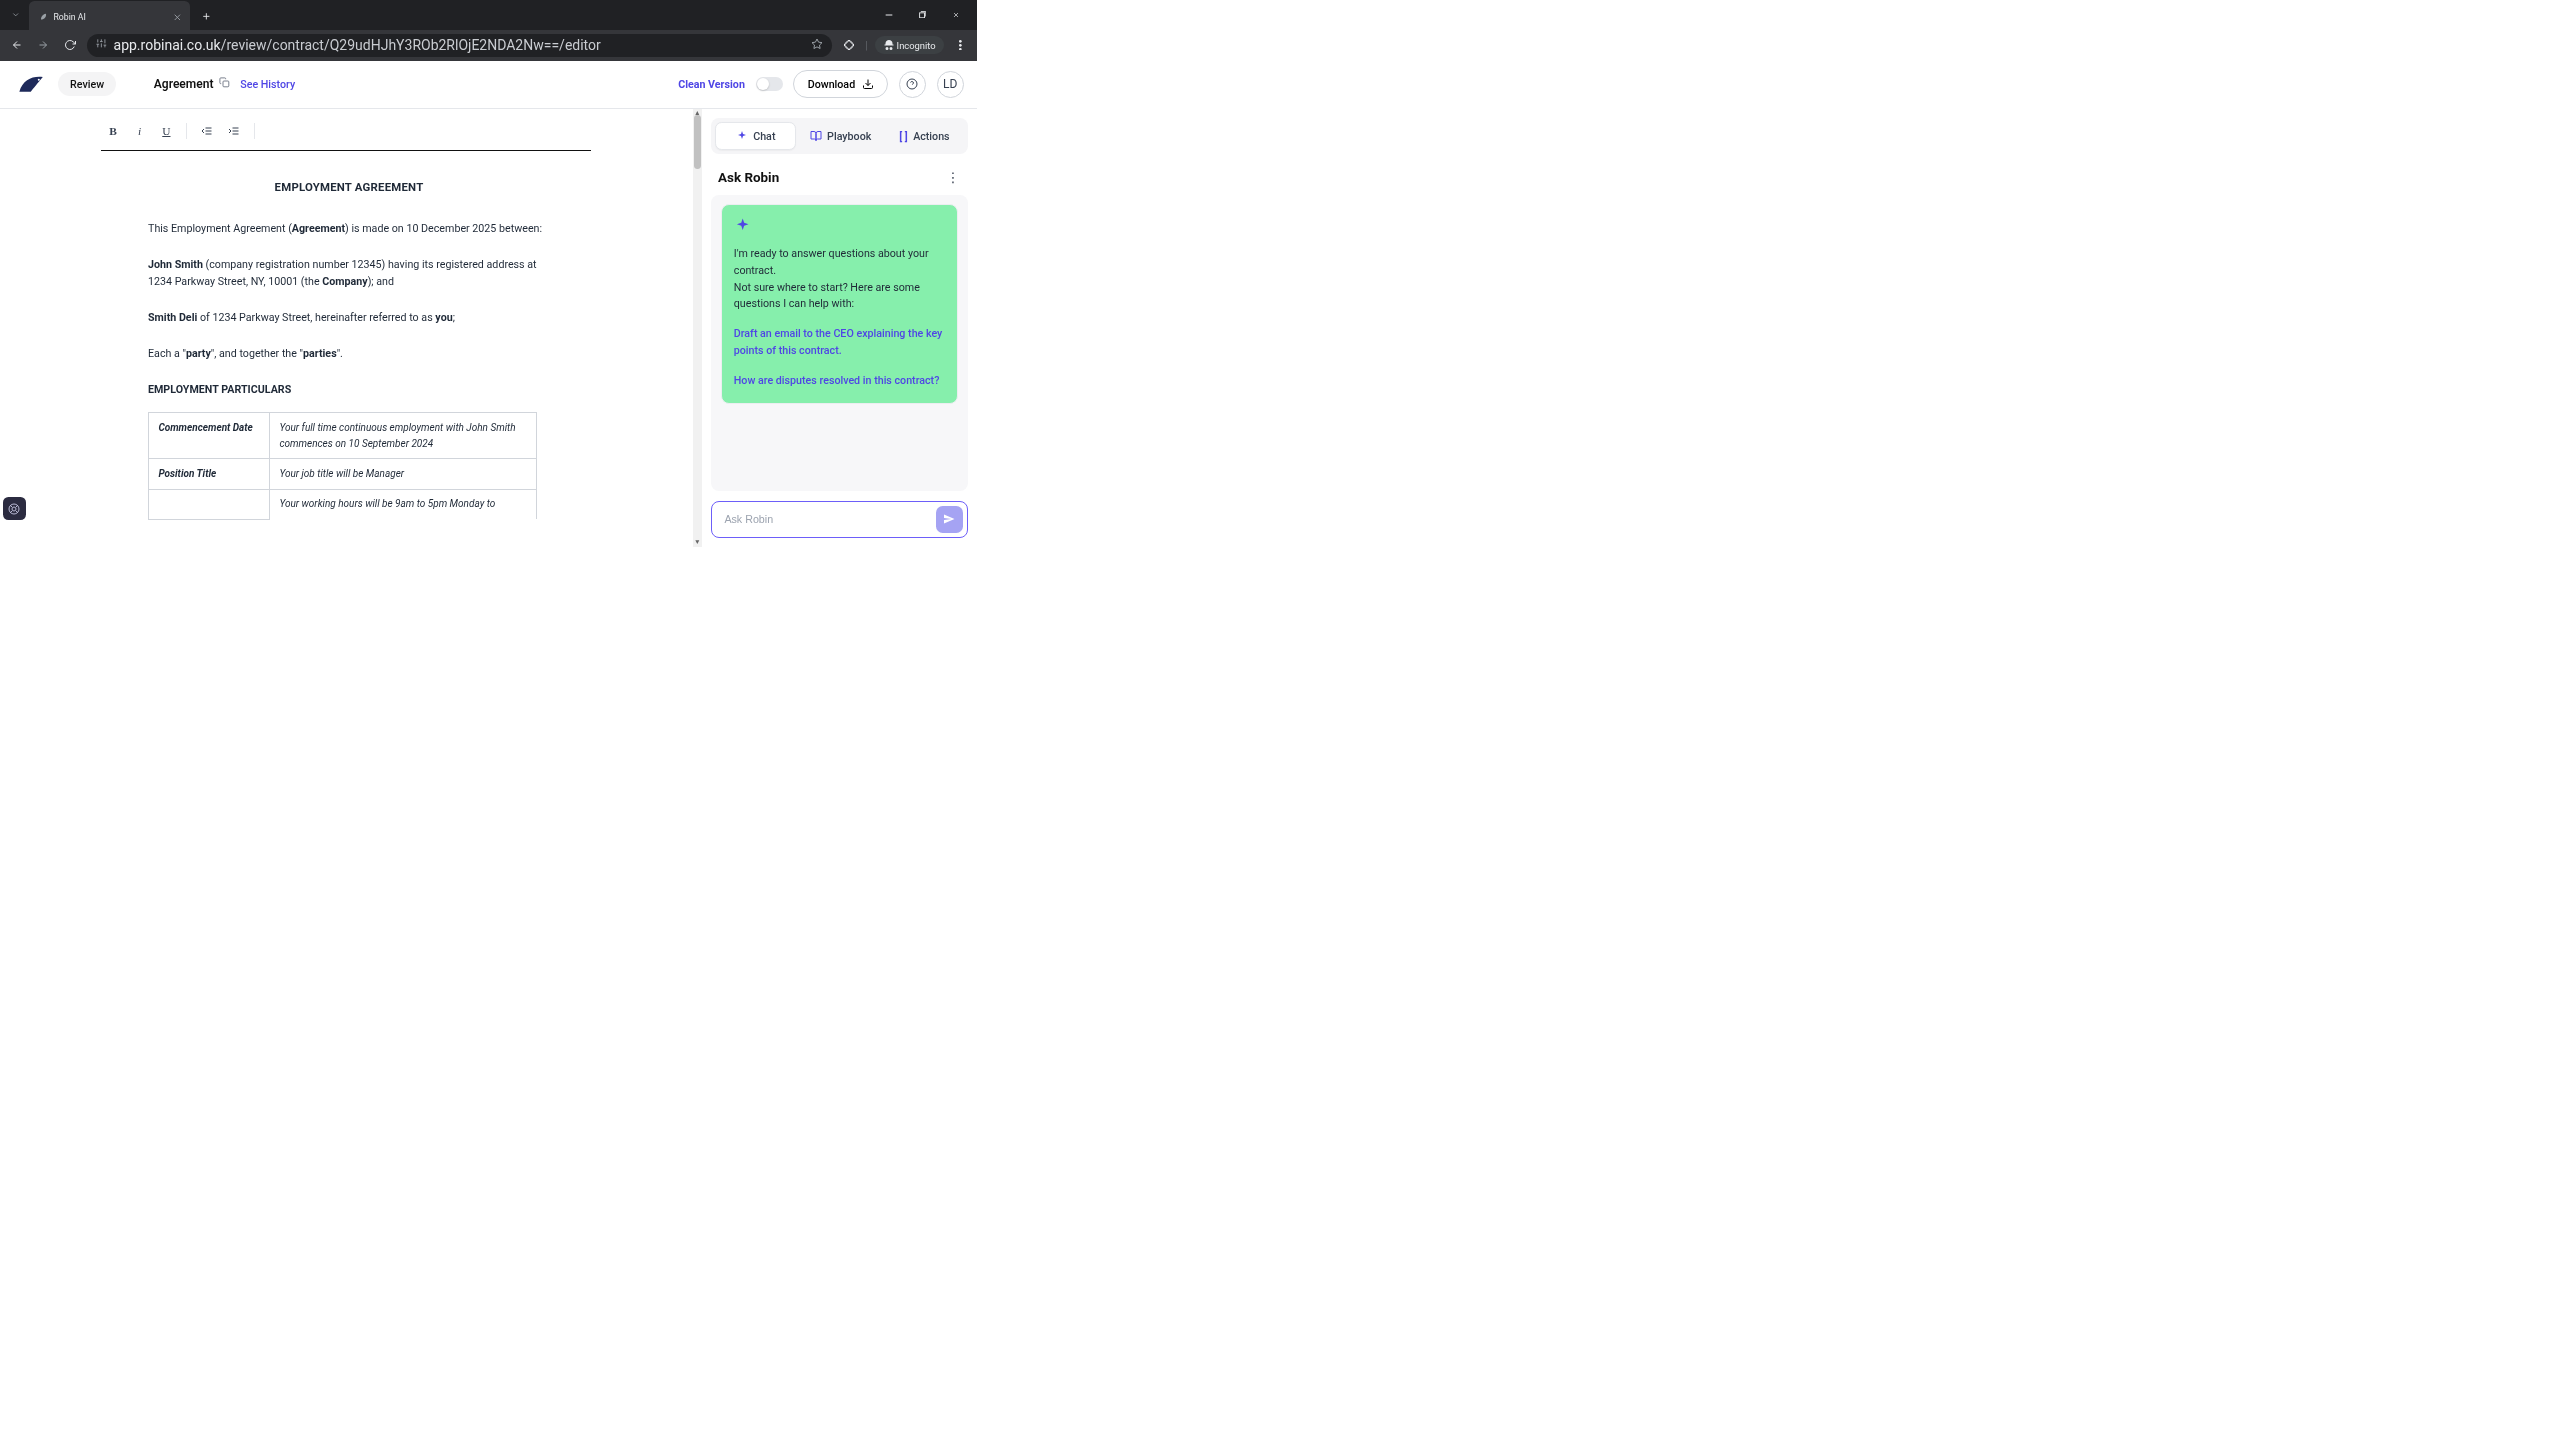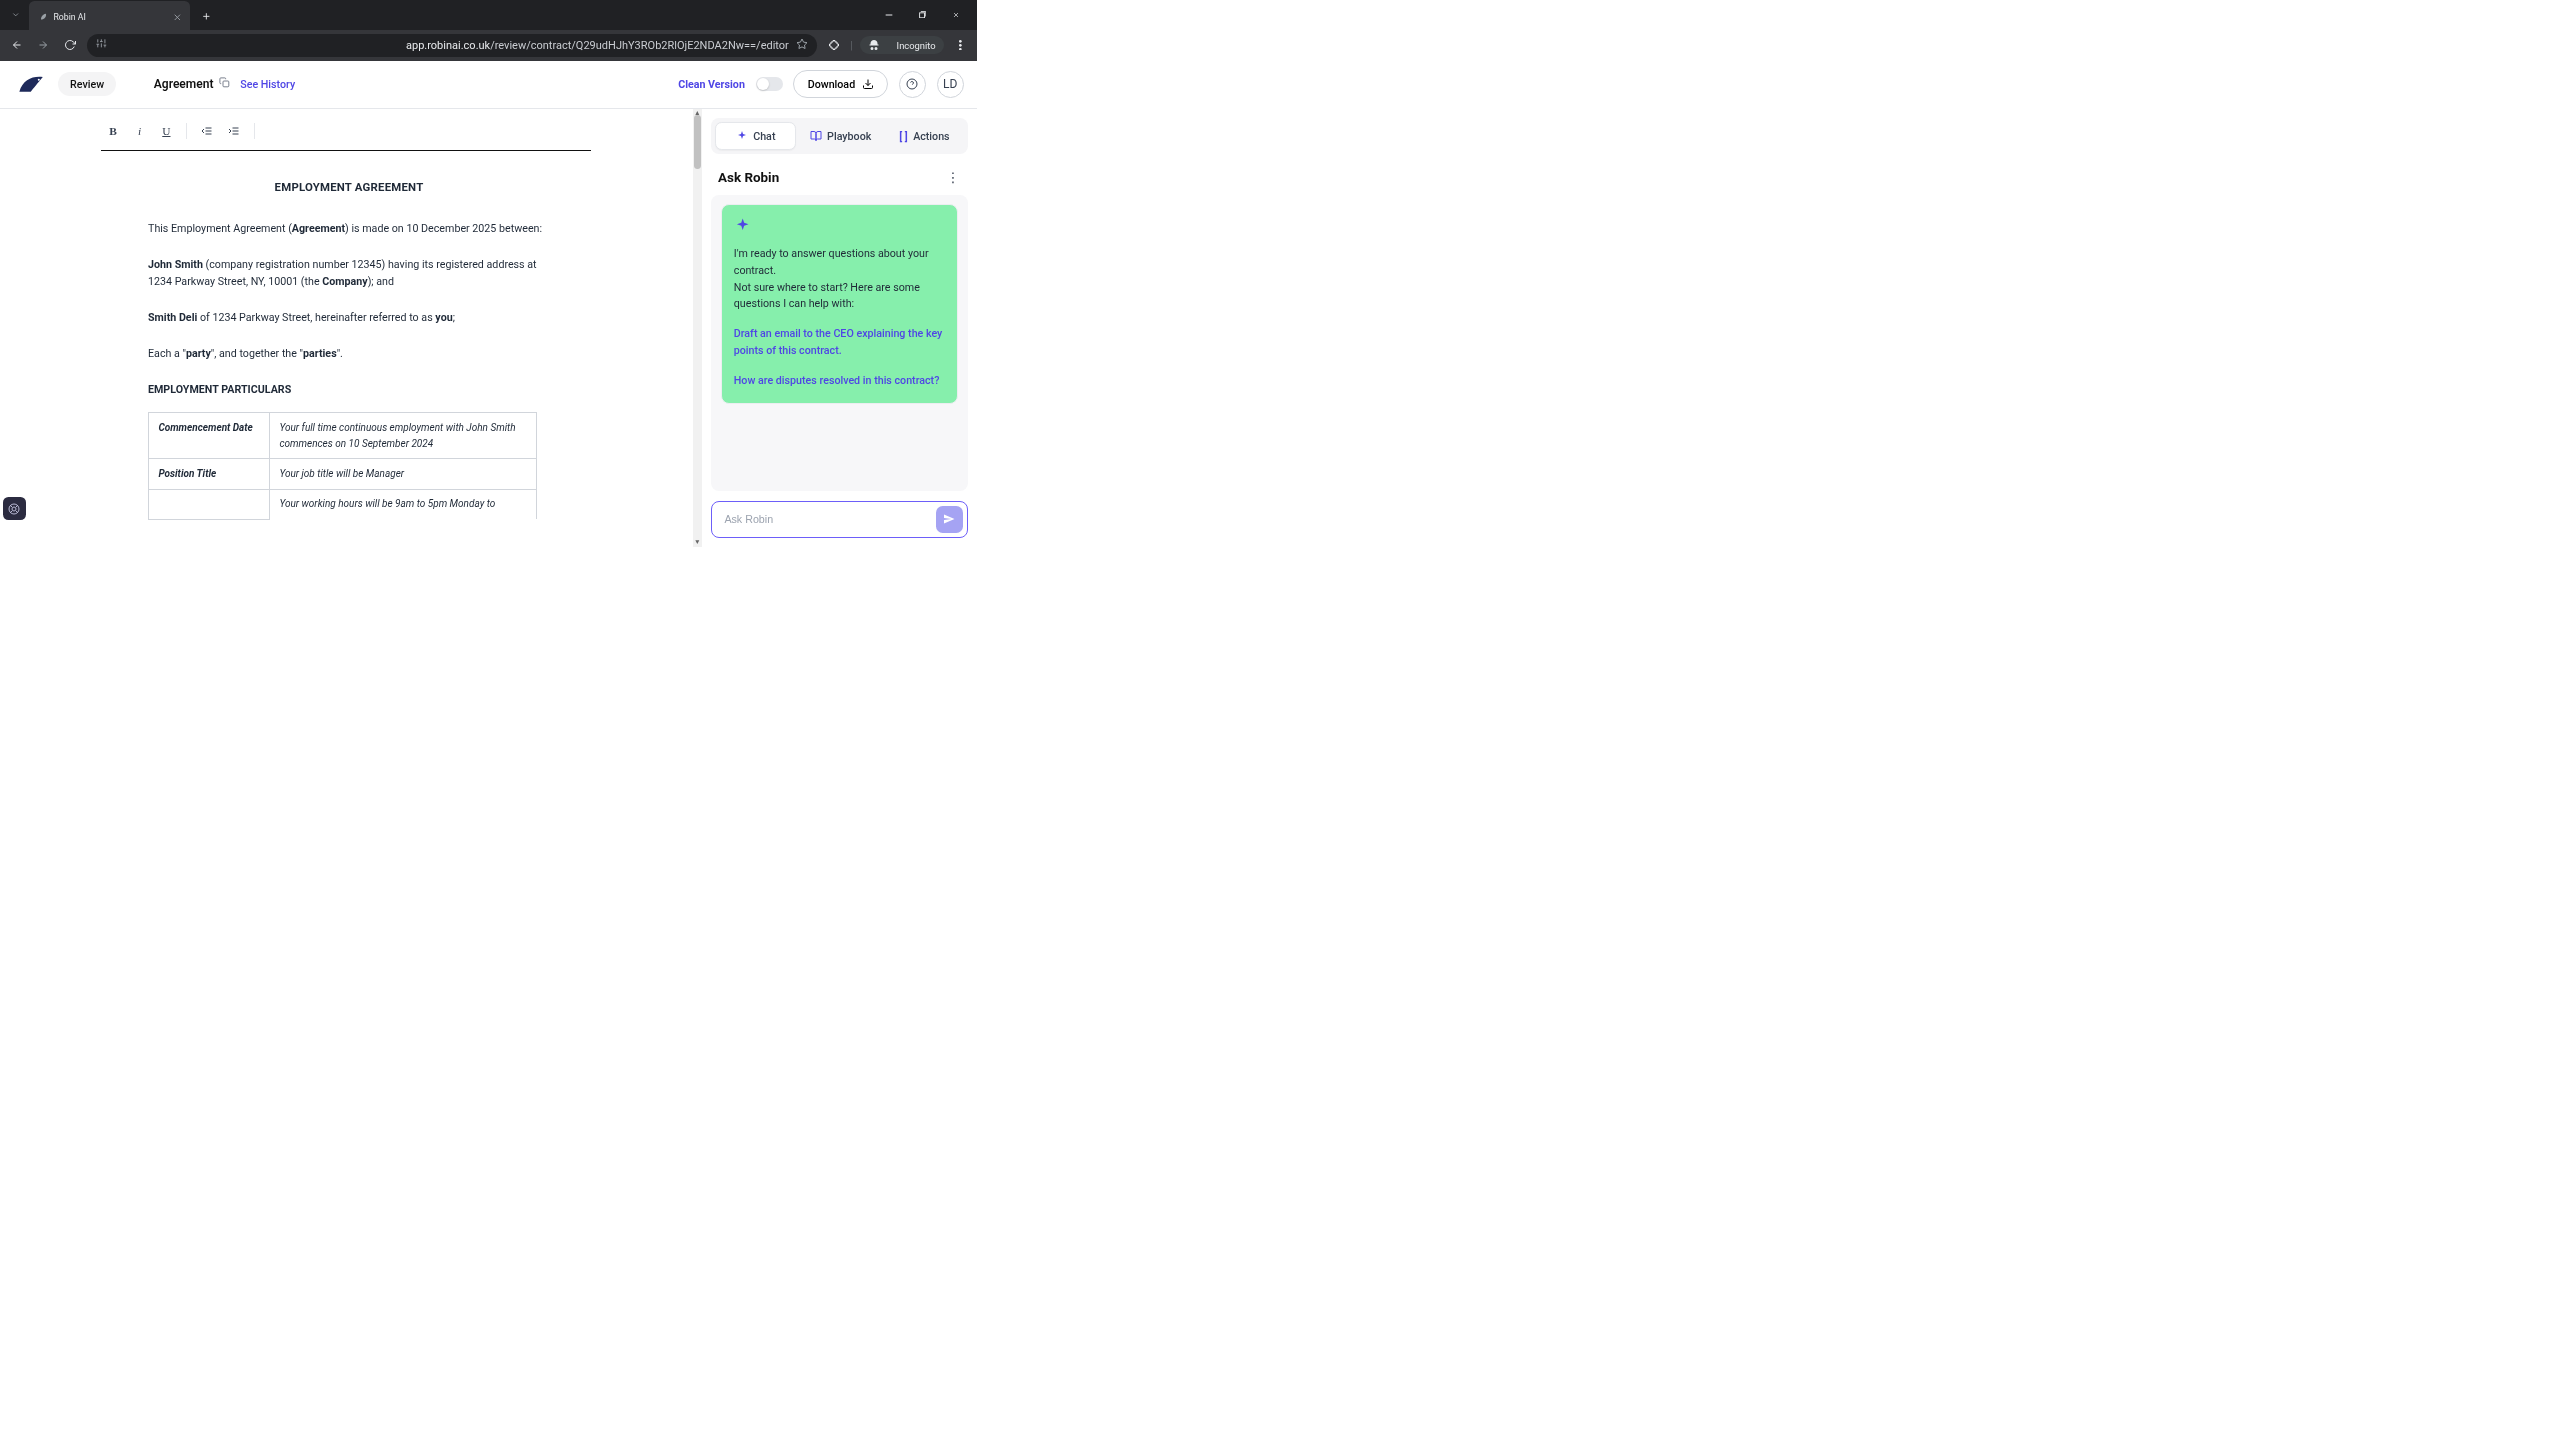--- a/index.html
+++ b/index.html
@@ -15,23 +15,23 @@
 .tab-close { width: 10.7px; height: 10.7px; color: #9aa0a6; cursor: pointer; }
 .new-tab { width: 19px; height: 19px; display: flex; align-items: center; justify-content: center; color: #e8eaed; margin-left: 6.7px; cursor: pointer; margin-top: 4px; }
 .window-controls { margin-left: auto; display: flex; gap: 2.7px; }
 .win-ctrl { width: 31px; height: 21.5px; display: flex; align-items: center; justify-content: center; color: #e8eaed; cursor: pointer; }
 
 .nav-bar { display: flex; align-items: center; height: 31px; padding: 0 6.7px; gap: 6.7px; background: #35363a; }
 .nav-btn { width: 20px; height: 20px; display: flex; align-items: center; justify-content: center; color: #9aa0a6; cursor: pointer; border-radius: 50%; }
 .nav-btn.enabled { color: #e8eaed; }
 .url-bar { flex: 1; background: #202124; border-radius: 13.4px; height: 23px; display: flex; align-items: center; padding: 0 9.4px; gap: 6.7px; }
 .site-icon { color: #9aa0a6; }
-.url-text { color: #c9ccd1; font-size: 11px; flex: 1; text-align: right; }
+.url-text { color: #c9ccd1; font-size: 14px; flex: 1; }
 .url-host { color: #e8eaed; }
-.incognito-pill { display: flex; align-items: center; gap: 17px; background: #3c4043; border-radius: 12px; padding: 2.7px 8px; color: #e8eaed; font-size: 9.4px; }
+.incognito-pill { display: flex; align-items: center; gap: 2px; background: #3c4043; border-radius: 12px; padding: 2.7px 8px; color: #e8eaed; font-size: 9.4px; }
 .chrome-menu { color: #e8eaed; width: 20px; display: flex; justify-content: center; cursor: pointer; }
 
 
 .app-header { display: flex; align-items: center; height: 48px; padding: 0 13.4px; border-bottom: 0.7px solid #e5e7eb; gap: 10.7px; }
 .logo { width: 34px; height: 24px; display: flex; align-items: center; justify-content: center; color: #1e3a8a; }
 .pill-btn { background: #f4f4f5; border-radius: 13.4px; padding: 5.4px 12px; font-size: 10.7px; font-weight: 500; color: #111; }
 .doc-title { font-size: 12px; font-weight: 600; color: #111; display: flex; align-items: center; gap: 5.4px; }
 .copy-icon { color: #6b7280; }
 .link-text { color: #4f46e5; font-size: 10.7px; font-weight: 500; cursor: pointer; }
 .header-right { margin-left: auto; display: flex; align-items: center; gap: 10.7px; }

